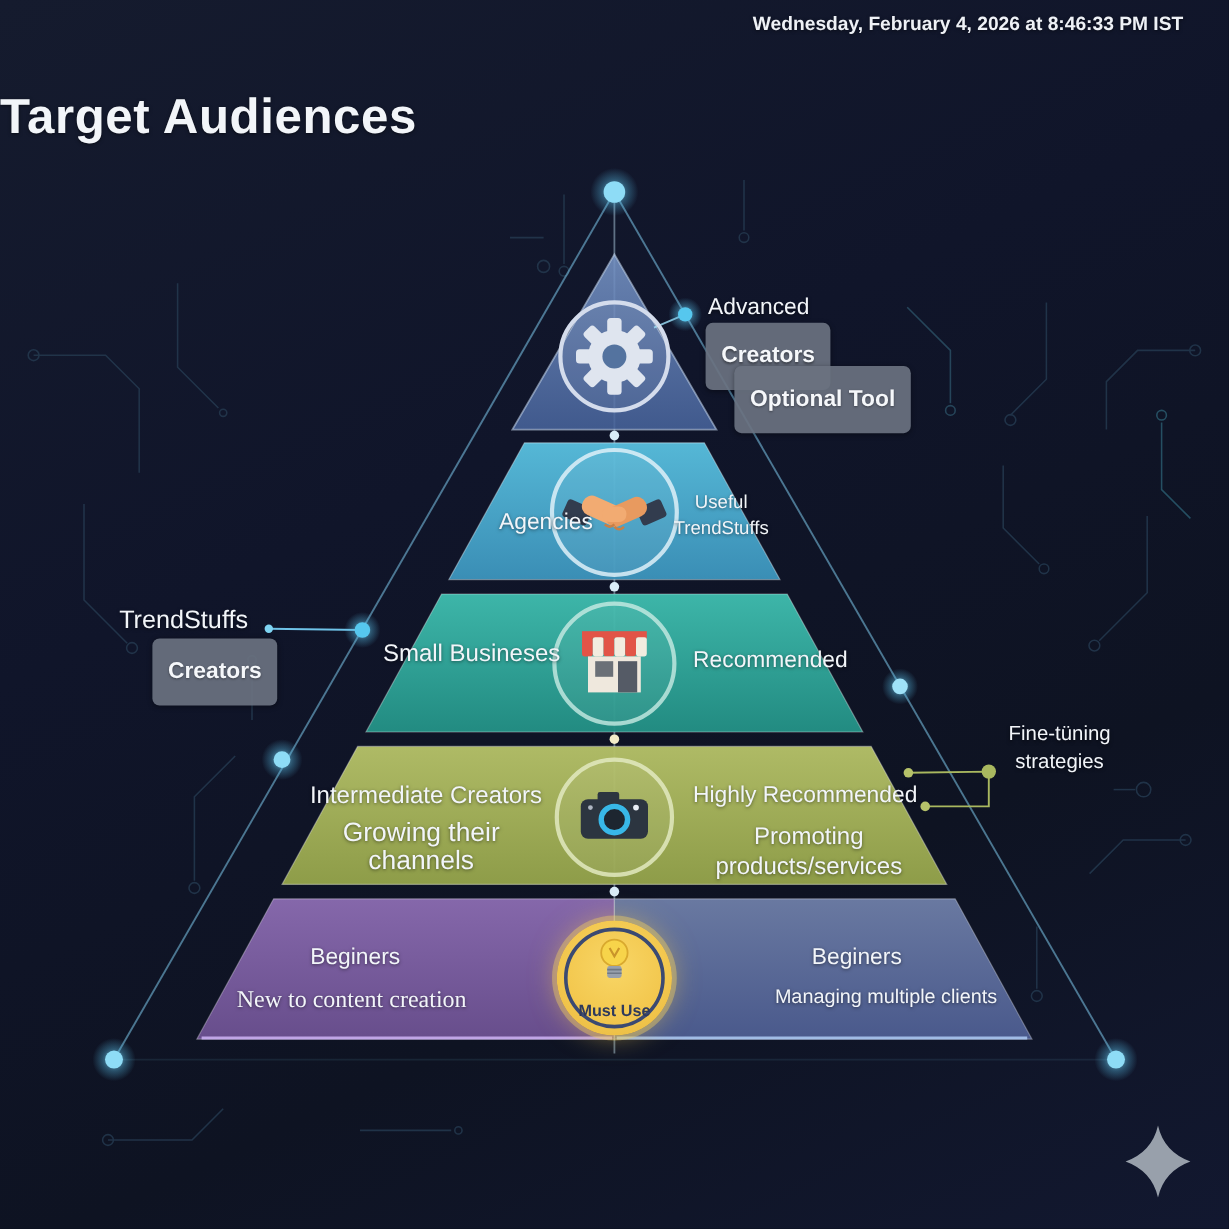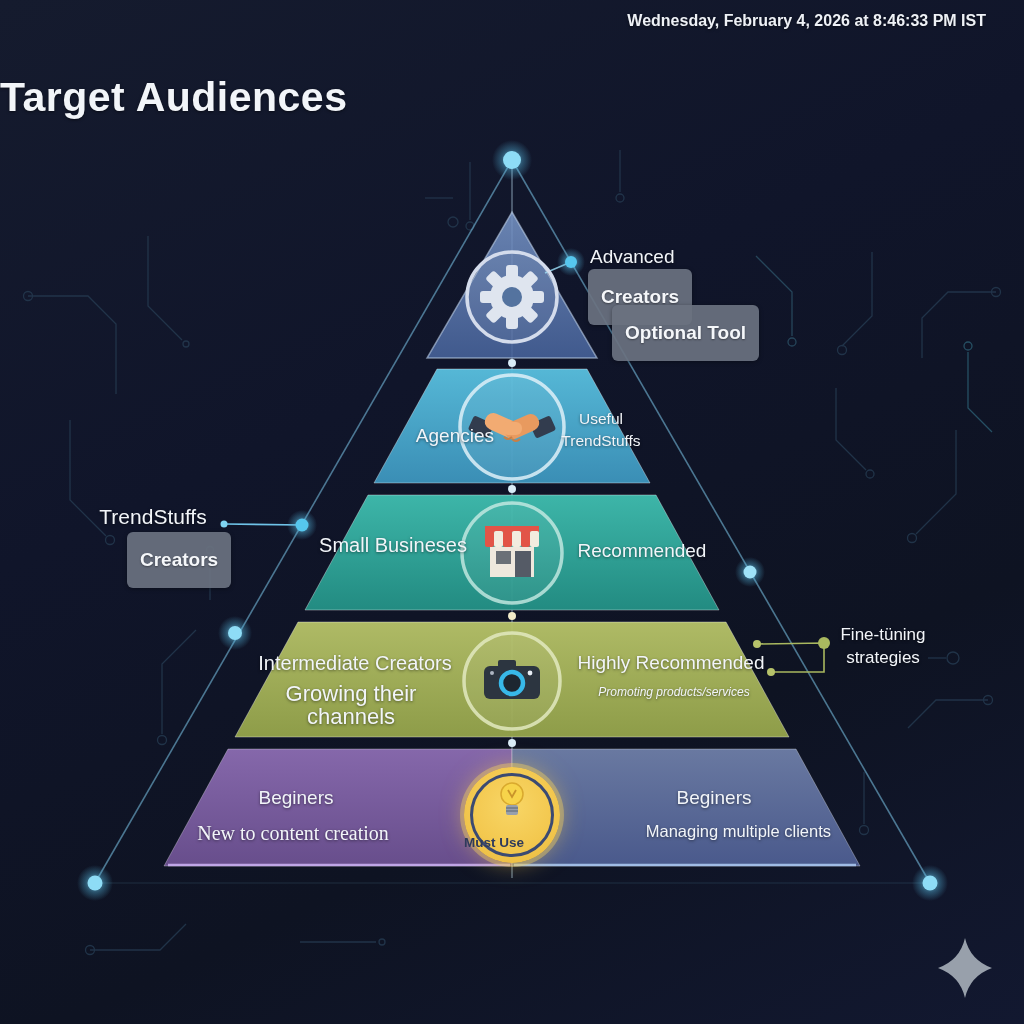--- a/index.html
+++ b/index.html
@@ -31,36 +31,36 @@
   .t1-advanced{left:590px;top:245px;width:120px;font-size:19px;}
   .t1-badge1{left:588px;top:269px;}
   .t1-badge2{left:612px;top:305px;text-align:right;}
   .t2-left{left:354px;top:424px;width:140px;font-size:19px;text-align:right;}
   .t2-right{left:540px;top:408px;width:122px;font-size:15.5px;line-height:22px;}
   .t3-left{left:303px;top:533px;width:180px;font-size:20px;}
   .t3-right{left:560px;top:539px;width:140px;font-size:19px;margin-left:12px;}
   .t4-left-title{left:255px;top:651px;width:200px;font-size:20px;}
   .t4-left-sub{left:251px;top:682px;width:200px;font-size:22px;line-height:23px;}
   .t4-right-title{left:571px;top:651px;width:200px;font-size:19px;}
-  .t4-right-sub{left:564px;top:685px;width:220px;font-size:12px;font-style:italic;}
+  .t4-right-sub{left:564px;top:685px;width:220px;font-size:20px;}
   .t5-left-title{left:236px;top:786px;width:120px;font-size:19px;}
   .t5-left-sub{left:183px;top:821px;width:220px;font-size:20px;font-family:Liberation Serif, serif;}
   .t5-right-title{left:654px;top:786px;width:120px;font-size:19px;}
   .t5-right-sub{left:611px;top:821px;width:220px;font-size:16.5px;text-align:right;}
   .trend-title{left:73px;top:504px;width:160px;font-size:21px;}
   .trend-badge{left:127px;top:532px;}
-  .fine-label{left:823px;top:623px;width:120px;font-size:17px;line-height:23px;}
+  .fine-label{left:823px;top:600px;width:120px;font-size:17px;line-height:23px;}
   
   .must-badge{
     position:absolute;left:464px;top:767px;width:96px;height:96px;border-radius:50%;
     background:radial-gradient(circle at 50% 40%,#f8d666 0%,#f3c84f 55%,#e8b93e 100%);
     box-shadow:0 0 0 4px rgba(246,211,96,.40),0 0 22px rgba(243,200,79,.55);
   }
   .must-ring{position:absolute;left:6px;top:6px;right:6px;bottom:6px;border:3px solid #3b4a72;border-radius:50%;}
-  .must-label{position:absolute;left:0;bottom:13px;width:100%;
+  .must-label{position:absolute;left:0;bottom:13px;width:100%;text-align:center;
     font-size:13.5px;font-weight:700;color:#2e3a5c;text-shadow:none;}
   .must-bulb{position:absolute;left:30px;top:13px;}
 </style>
 </head>
 <body>
 
 <div id="stage">
 
 <svg width="1024" height="1024" viewBox="0 0 1024 1024">
   <defs>

